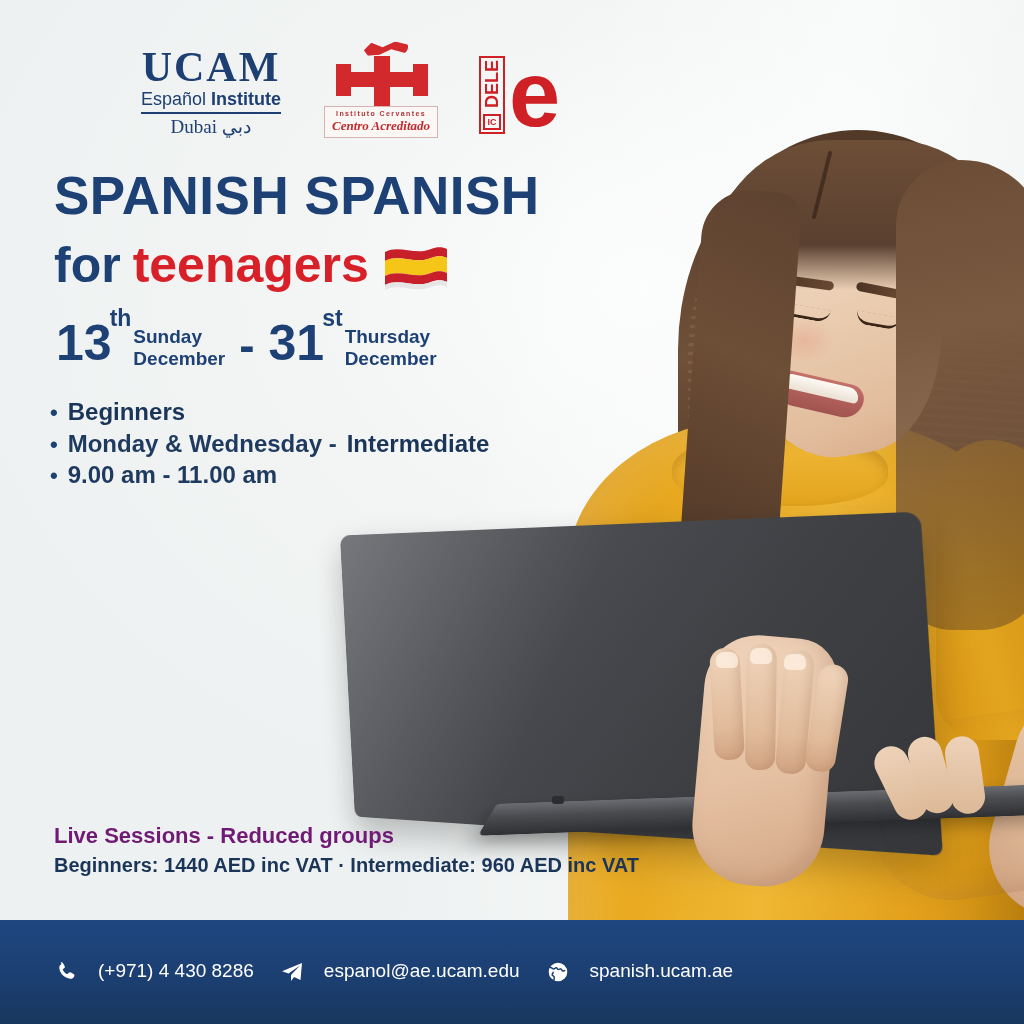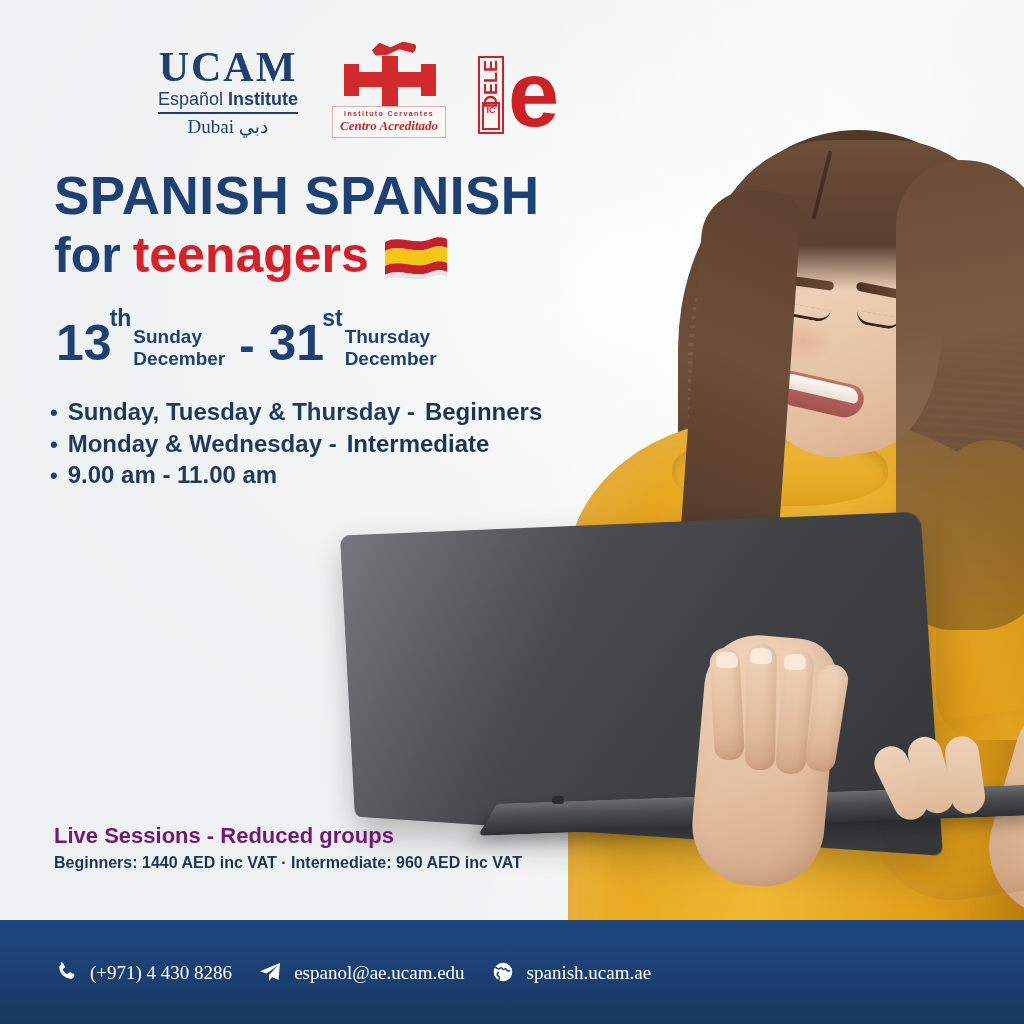--- a/index.html
+++ b/index.html
@@ -204,22 +204,22 @@
   .rfinger.g2{ left:614px; top:736px; transform: rotate(-16deg); }
   .rfinger.g3{ left:648px; top:736px; transform: rotate(-8deg); }
   .forearm-r{
     position:absolute; left:700px; top:700px; width:150px; height:220px;
     background: linear-gradient(210deg,#efd4ba 0%, #e0ba98 60%, #cda181 100%);
     border-radius: 60px 50px 40px 70px; transform: rotate(16deg);
   }
 
   
   .logos{
-    position:absolute; left:12px; top:34px; width:720px; height:104px;
-    display:flex; align-items:flex-end; justify-content:center; gap:30px;
+    position:absolute; left:4px; top:34px; width:720px; height:104px;
+    display:flex; align-items:flex-end; justify-content:center; gap:39px;
   }
   .logo-ucam{ text-align:center; color:#1d3f72; line-height:1; padding-bottom:2px; }
   .logo-ucam .ucam{
     font-family:"Liberation Serif", serif; font-weight:bold; font-size:42px;
     letter-spacing:2px; color:#1d3f72;
   }
   .logo-ucam .sub{
     font-size:18px; margin-top:2px; color:#1d3f72;
   }
   .logo-ucam .sub b{ font-weight:bold; }
@@ -255,38 +255,38 @@
     position:relative; width:26px; height:78px; border:2px solid #cf2026;
     display:flex; flex-direction:column; align-items:center; justify-content:flex-start;
   }
   .dele-word{
     writing-mode: vertical-rl; transform: rotate(180deg);
     font-weight:bold; font-size:18px; letter-spacing:0px; color:#cf2026;
     margin-top:2px;
   }
   .dele-ic{
     position:absolute; bottom:2px; left:50%; transform:translateX(-50%);
-    width:18px; height:28px; border:2px solid #cf2026;
+    width:18px; height:16px; border:2px solid #cf2026;
     font-size:9px; font-weight:bold; color:#cf2026; line-height:12px; text-align:center;
   }
   .dele-e{
     font-family:"Liberation Sans", sans-serif; font-weight:bold;
     font-size:92px; color:#cf2026; line-height:.78; margin-left:4px;
   }
 
   .headline{
     position:absolute; left:54px; top:168px; width:560px;
   }
   .h1{
     font-size:53px; font-weight:bold; color:#1e4175;
     letter-spacing:.5px; line-height:1.04; white-space:nowrap;
   }
   .h2{
     font-size:50px; font-weight:bold; line-height:1.06;
-    margin-top:6px; white-space:nowrap; display:flex; align-items:center; gap:12px;
+    margin-top:16px; white-space:nowrap; display:flex; align-items:center; gap:12px;
   }
   .h2 .for{ color:#1e4175; }
   .h2 .teen{ color:#d82028; }
   .flag{ display:inline-block; width:68px; height:48px; position:relative; flex:0 0 auto; }
 
   .dates{
     position:absolute; left:56px; top:320px; display:flex; align-items:flex-start; gap:6px;
     color:#1e4175;
   }
   .dnum{ font-size:50px; font-weight:bold; line-height:.95; }
@@ -301,30 +301,30 @@
     list-style:none; font-size:24px; line-height:1.32; font-weight:600;
     display:flex; gap:10px; align-items:baseline; white-space:nowrap;
   }
   .bullets li .dot{ color:#1e4175; font-size:22px; }
   .bullets li .strong{ font-weight:bold; color:#1a3558; }
 
   .pricing{
     position:absolute; left:54px; top:822px; color:#1e3a5f;
   }
   .p1{ font-size:22px; font-weight:bold; color:#701a75; line-height:1.3; white-space:nowrap; }
-  .p2{ font-size:16px; font-weight:bold; color:#1a3558; line-height:1.45; white-space:nowrap; }
+  .p2{ font-size:20px; font-weight:bold; color:#1a3558; line-height:1.45; white-space:nowrap; }
   .p3{ font-size:15px; font-weight:normal; color:#23384f; line-height:1.6; white-space:nowrap; }
 
   .footer{
     position:absolute; left:0; top:920px; width:1024px; height:104px;
     background: linear-gradient(180deg,#1f4780 0%, #1c3f72 55%, #18375f 100%);
     display:flex; align-items:center; gap:26px; padding-left:54px;
     color:#ffffff;
   }
-  .fitem{ display:flex; align-items:flex-end; gap:12px; font-size:19px; white-space:nowrap;font-family:Liberation Serif, serif; }
+  .fitem{ display:flex; align-items:flex-start; gap:20px; font-size:19px; white-space:nowrap; }
   .fic{ width:24px; height:24px; display:inline-block; flex:0 0 auto; }
 </style>
 </head>
 <body>
 
 <div class="poster">
   <div class="backdrop"></div>
 
   <div class="photo">
     <div class="hair-back"></div>
@@ -435,21 +435,20 @@
       <span class="dwhen">
         <span style="display:block">Thursday</span>
         <span style="display:block">December</span>
       </span>
     </div>
   </div>
 
   <ul class="bullets">
     <li>
       <span class="dot">•</span>
-      <span>Sunday, Tuesday &amp; Thursday - </span>
         <span class="strong">Beginners</span>
     </li>
     <li>
       <span class="dot">•</span>
       <span>Monday &amp; Wednesday - </span>
         <span class="strong">Intermediate</span>
     </li>
     <li>
       <span class="dot">•</span>
       <span>9.00 am - 11.00 am</span>

